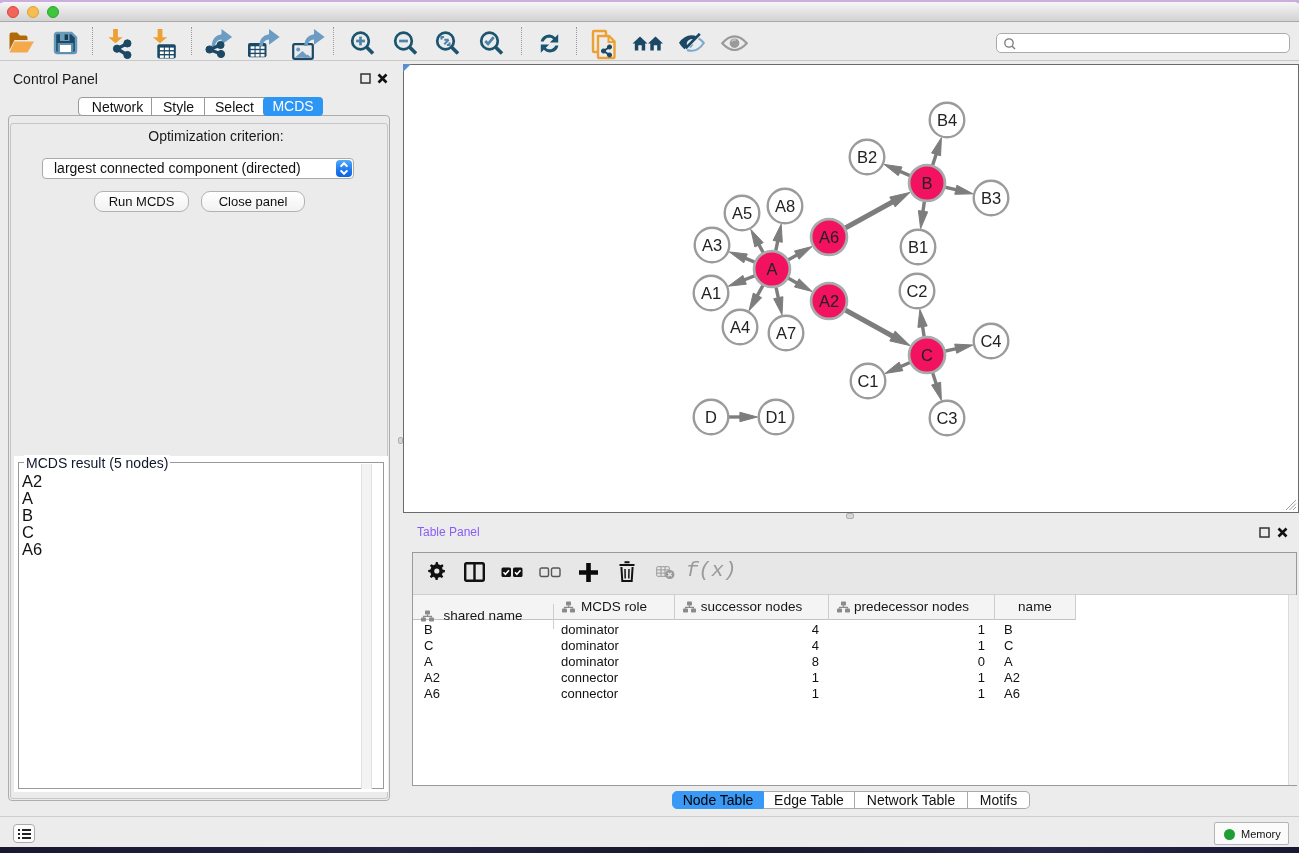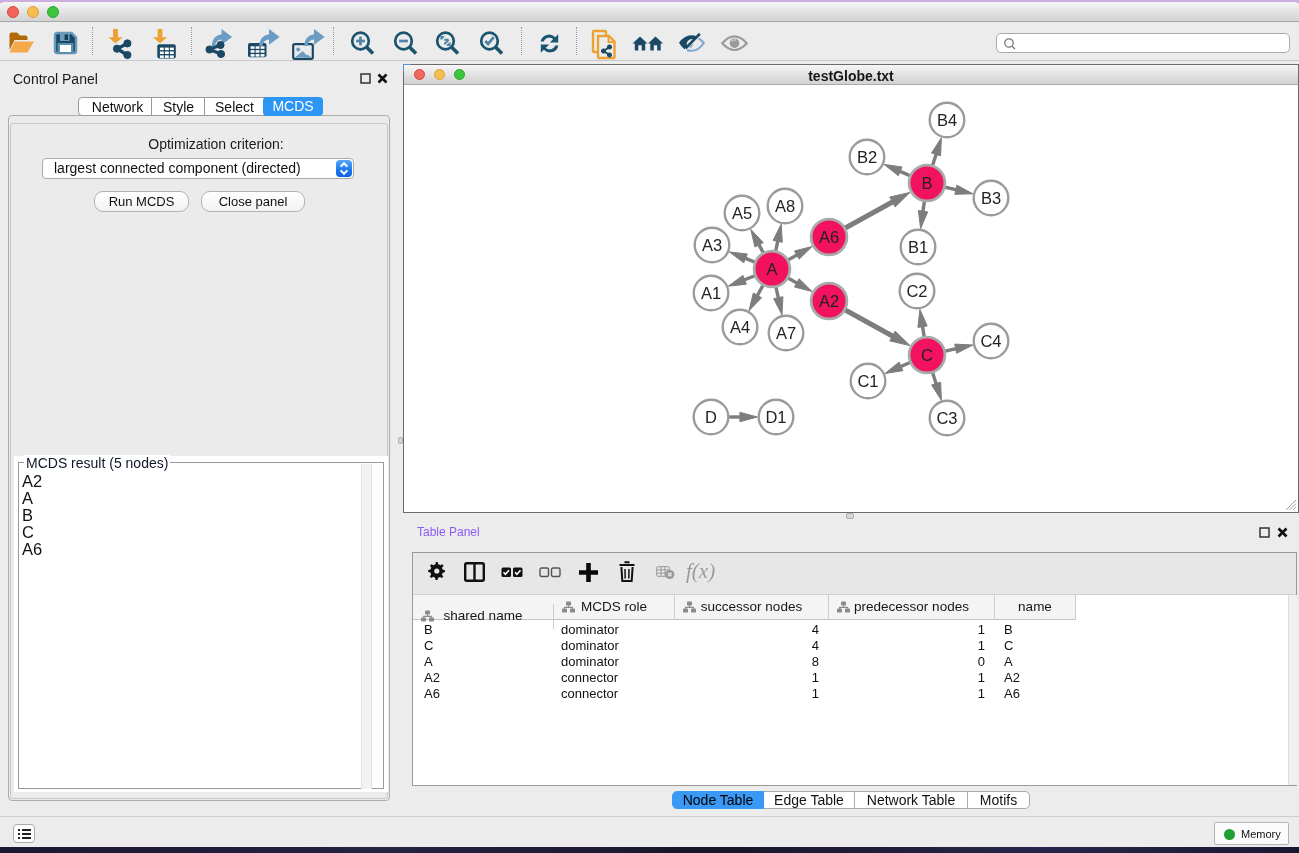--- a/index.html
+++ b/index.html
@@ -16,21 +16,21 @@
 #titlebar .t { width:100%; text-align:center; font-size:14px; font-weight:bold; color:#4a4a4a; top:2px; }
 
 #toolbar { left:0; top:22px; width:1299px; height:39px; background:#ececec; border-bottom:1px solid #c8c8c8; }
 .sep { top:5px; height:28px; width:0; border-left:1px dotted #9a9a9a; }
 #search { left:996px; top:11px; width:294px; height:20px; background:#fff; border:1px solid #ababab; border-radius:5px; }
 
 #cp-title { left:13px; top:71px; font-size:14px; color:#1c1c1c; }
 .winbtn { top:72px; font-size:12px; color:#222; }
 #tabpane { left:8px; top:115px; width:382px; height:686px; border:1px solid #adadad; border-radius:4px; background:#ebebeb; }
 #tabinner { left:10px; top:123px; width:378px; height:676px; border:1px solid #c6c6c6; border-radius:3px; }
-#optlabel { left:8px; top:136px; width:416px; text-align:center; font-size:14px; color:#1a1a1a; }
+#optlabel { left:8px; top:128px; width:416px; text-align:center; font-size:14px; color:#1a1a1a; }
 #combo { left:42px; top:158px; width:312px; height:21px; background:#fff; border:1px solid #aaa; border-radius:4px; font-size:14px; color:#111; line-height:19px; padding-left:11px; }
 #combo .spin { position:absolute; right:1px; top:1px; width:16px; height:17px; border-radius:4px; background:linear-gradient(#55aaf8,#1d77ee 60%,#0c64e2); margin-top:0; }
 .btn { position:absolute; height:21px; background:linear-gradient(#fff,#f2f2f2); border:1px solid #b2b2b2; border-radius:9px; font-size:13px; color:#111; text-align:center; line-height:19px; }
 #mcdsbox { left:14px; top:456px; width:374px; height:336px; background:#fff; }
 #mcdsborder { left:18px; top:462px; width:366px; height:327px; border:1px solid #9a9a9a; }
 #mcdslabel { left:24px; top:455px; font-size:14px; color:#0f172a; padding:0 2px; background:#fff; }
 #mcdslist { left:22px; top:473px; font-size:16.5px; color:#111; line-height:17.1px; }
 #mcdsscroll { left:361px; top:464px; width:11px; height:325px; background:#f3f3f3; border-left:1px solid #e2e2e2; border-right:1px solid #e2e2e2; }
 
 #statusline { left:0; top:816px; width:1299px; height:0; border-top:1px solid #cdcdcd; }
@@ -261,26 +261,20 @@
 <div class="abs" id="membtn">
     <span class="dot"></span>
     <span class="mt">Memory</span>
   </div>
 <div class="abs" id="deskBot"></div>
 
 <div class="abs" id="netwin">
   <svg class="abs" style="left:-1px;top:-1px" width="8" height="8" viewBox="0 0 8 8">
       <path d="M0 0 L8 0 L0 8 Z" fill="#5d8fd0"></path>
     </svg>
-  <div class="abs" id="nettitle">
-    <div class="abs nlight" style="left:10px;background:#f1685e;border:0.5px solid #d9453c;"></div>
-    <div class="abs nlight" style="left:30px;background:#f6be50;border:0.5px solid #dfa036;"></div>
-    <div class="abs nlight" style="left:50px;background:#3fc43e;border:0.5px solid #2aa52c;"></div>
-    <div class="abs t">testGlobe.txt</div>
-  </div>
   <svg class="abs" style="left:0;top:21px" width="894" height="426" viewBox="0 0 894 426">
 <g stroke="#7d7d7d" fill="#7d7d7d">
 <line x1="368" y1="183" x2="354.1" y2="157.1" stroke-width="3.4"></line>
 <polygon points="346.8,143.4 359.2,156.6 350.9,161.0"></polygon>
 <line x1="368" y1="183" x2="374.1" y2="153.4" stroke-width="3.4"></line>
 <polygon points="377.2,138.2 378.3,156.3 369.1,154.4"></polygon>
 <line x1="368" y1="183" x2="339.7" y2="171.7" stroke-width="3.4"></line>
 <polygon points="325.3,165.9 343.3,168.0 339.8,176.8"></polygon>
 <line x1="368" y1="183" x2="338.7" y2="194.5" stroke-width="3.4"></line>
 <polygon points="324.3,200.2 338.9,189.4 342.3,198.2"></polygon>
@@ -416,21 +410,21 @@
         <g stroke="#999" fill="none">
           <rect x="0.7" y="0.7" width="12.6" height="9.6" rx="1"></rect>
           <line x1="1" y1="3.9" x2="13" y2="3.9"></line>
           <line x1="1" y1="7.1" x2="13" y2="7.1"></line>
           <line x1="5" y1="1" x2="5" y2="10"></line>
           <line x1="9" y1="1" x2="9" y2="10"></line>
         </g>
         <circle cx="13.8" cy="8.5" r="4.6" fill="#999"></circle>
         <path d="M12 6.7 L15.6 10.3 M15.6 6.7 L12 10.3" stroke="#e7e7e7" stroke-width="1.3"></path>
       </svg>
-<div class="abs" style="left:273px;top:6px;width:50px;font-family:Liberation Serif, serif;font-style:italic;font-size:21px;color:#9b9b9b;">f(x)</div>
+<div class="abs" style="left:273px;top:6px;width:50px;font-family:Liberation Mono, monospace;font-style:italic;font-size:21px;color:#9b9b9b;">f(x)</div>
   </div>
   <div class="abs" id="tphead">
 <div class="hcell" style="left:0px;width:141px;margin-top:9px;"><svg class="abs" style="left:8px;top:6px" width="13" height="12" viewBox="0 0 13 11">
           <g fill="#8a8a8a">
             <rect x="4" y="0" width="5" height="4" rx="0.8"></rect>
             <rect x="0" y="7" width="5" height="4" rx="0.8"></rect>
             <rect x="8" y="7" width="5" height="4" rx="0.8"></rect>
             <path d="M6.5 4 L6.5 5.8 M2.5 7 L2.5 5.8 L10.5 5.8 L10.5 7" stroke="#8a8a8a" fill="none" stroke-width="1.2"></path>
           </g>
         </svg>shared name</div>

